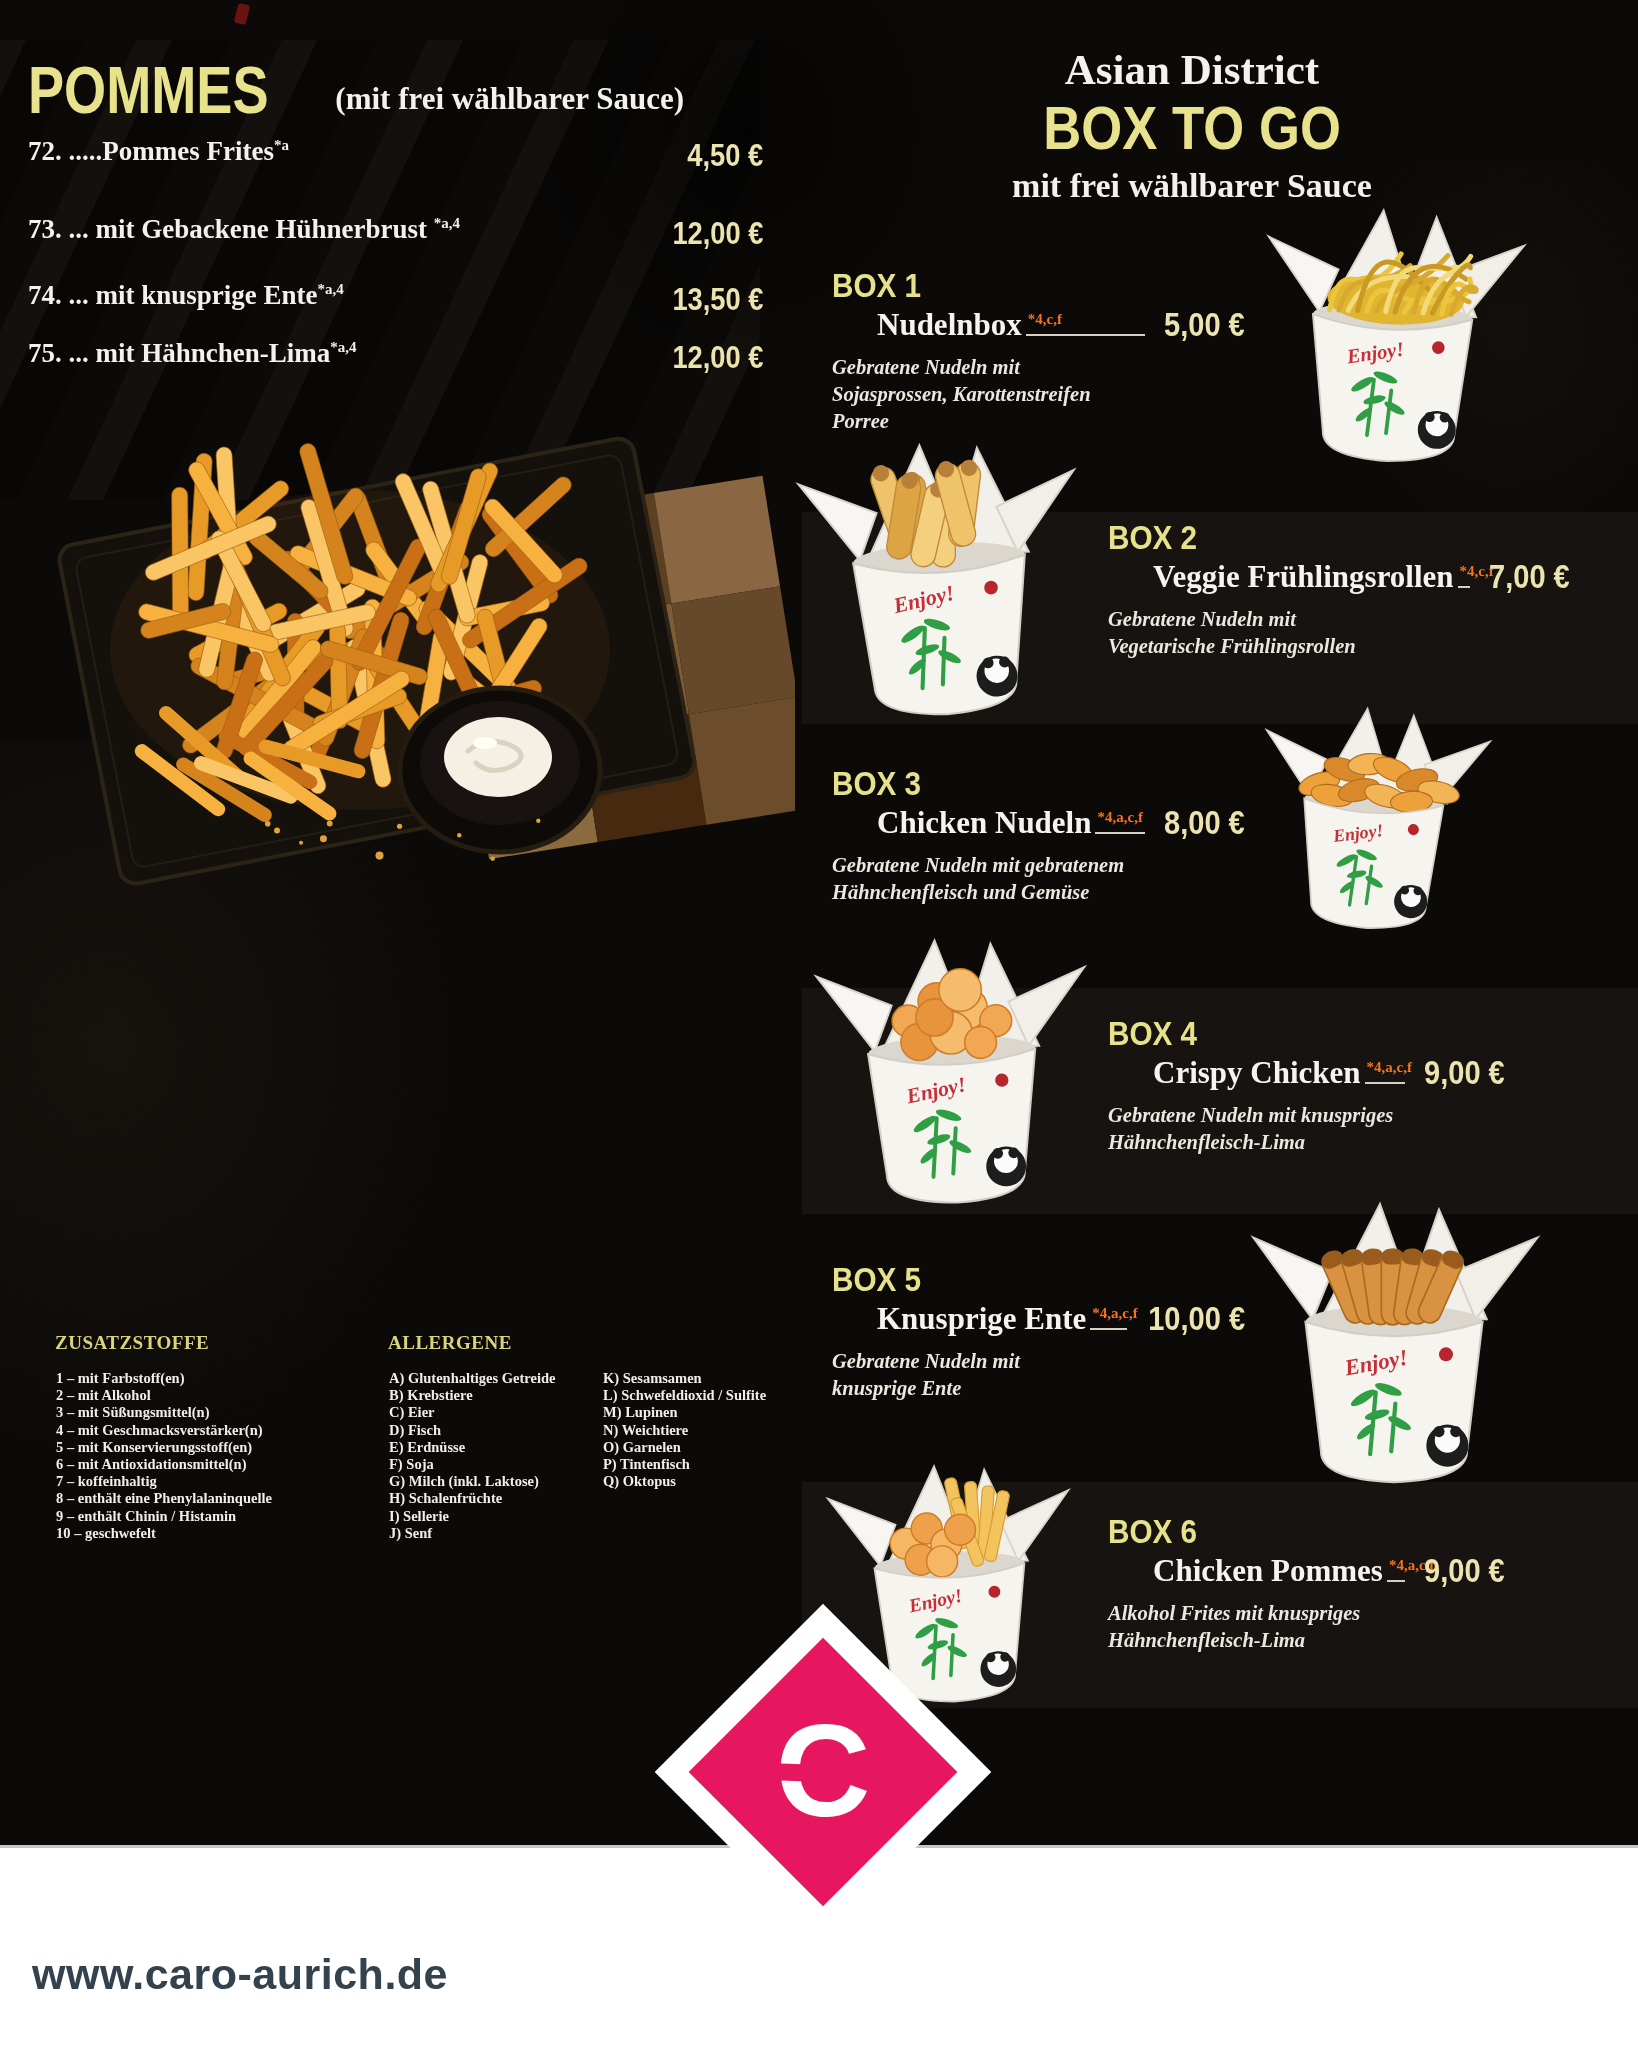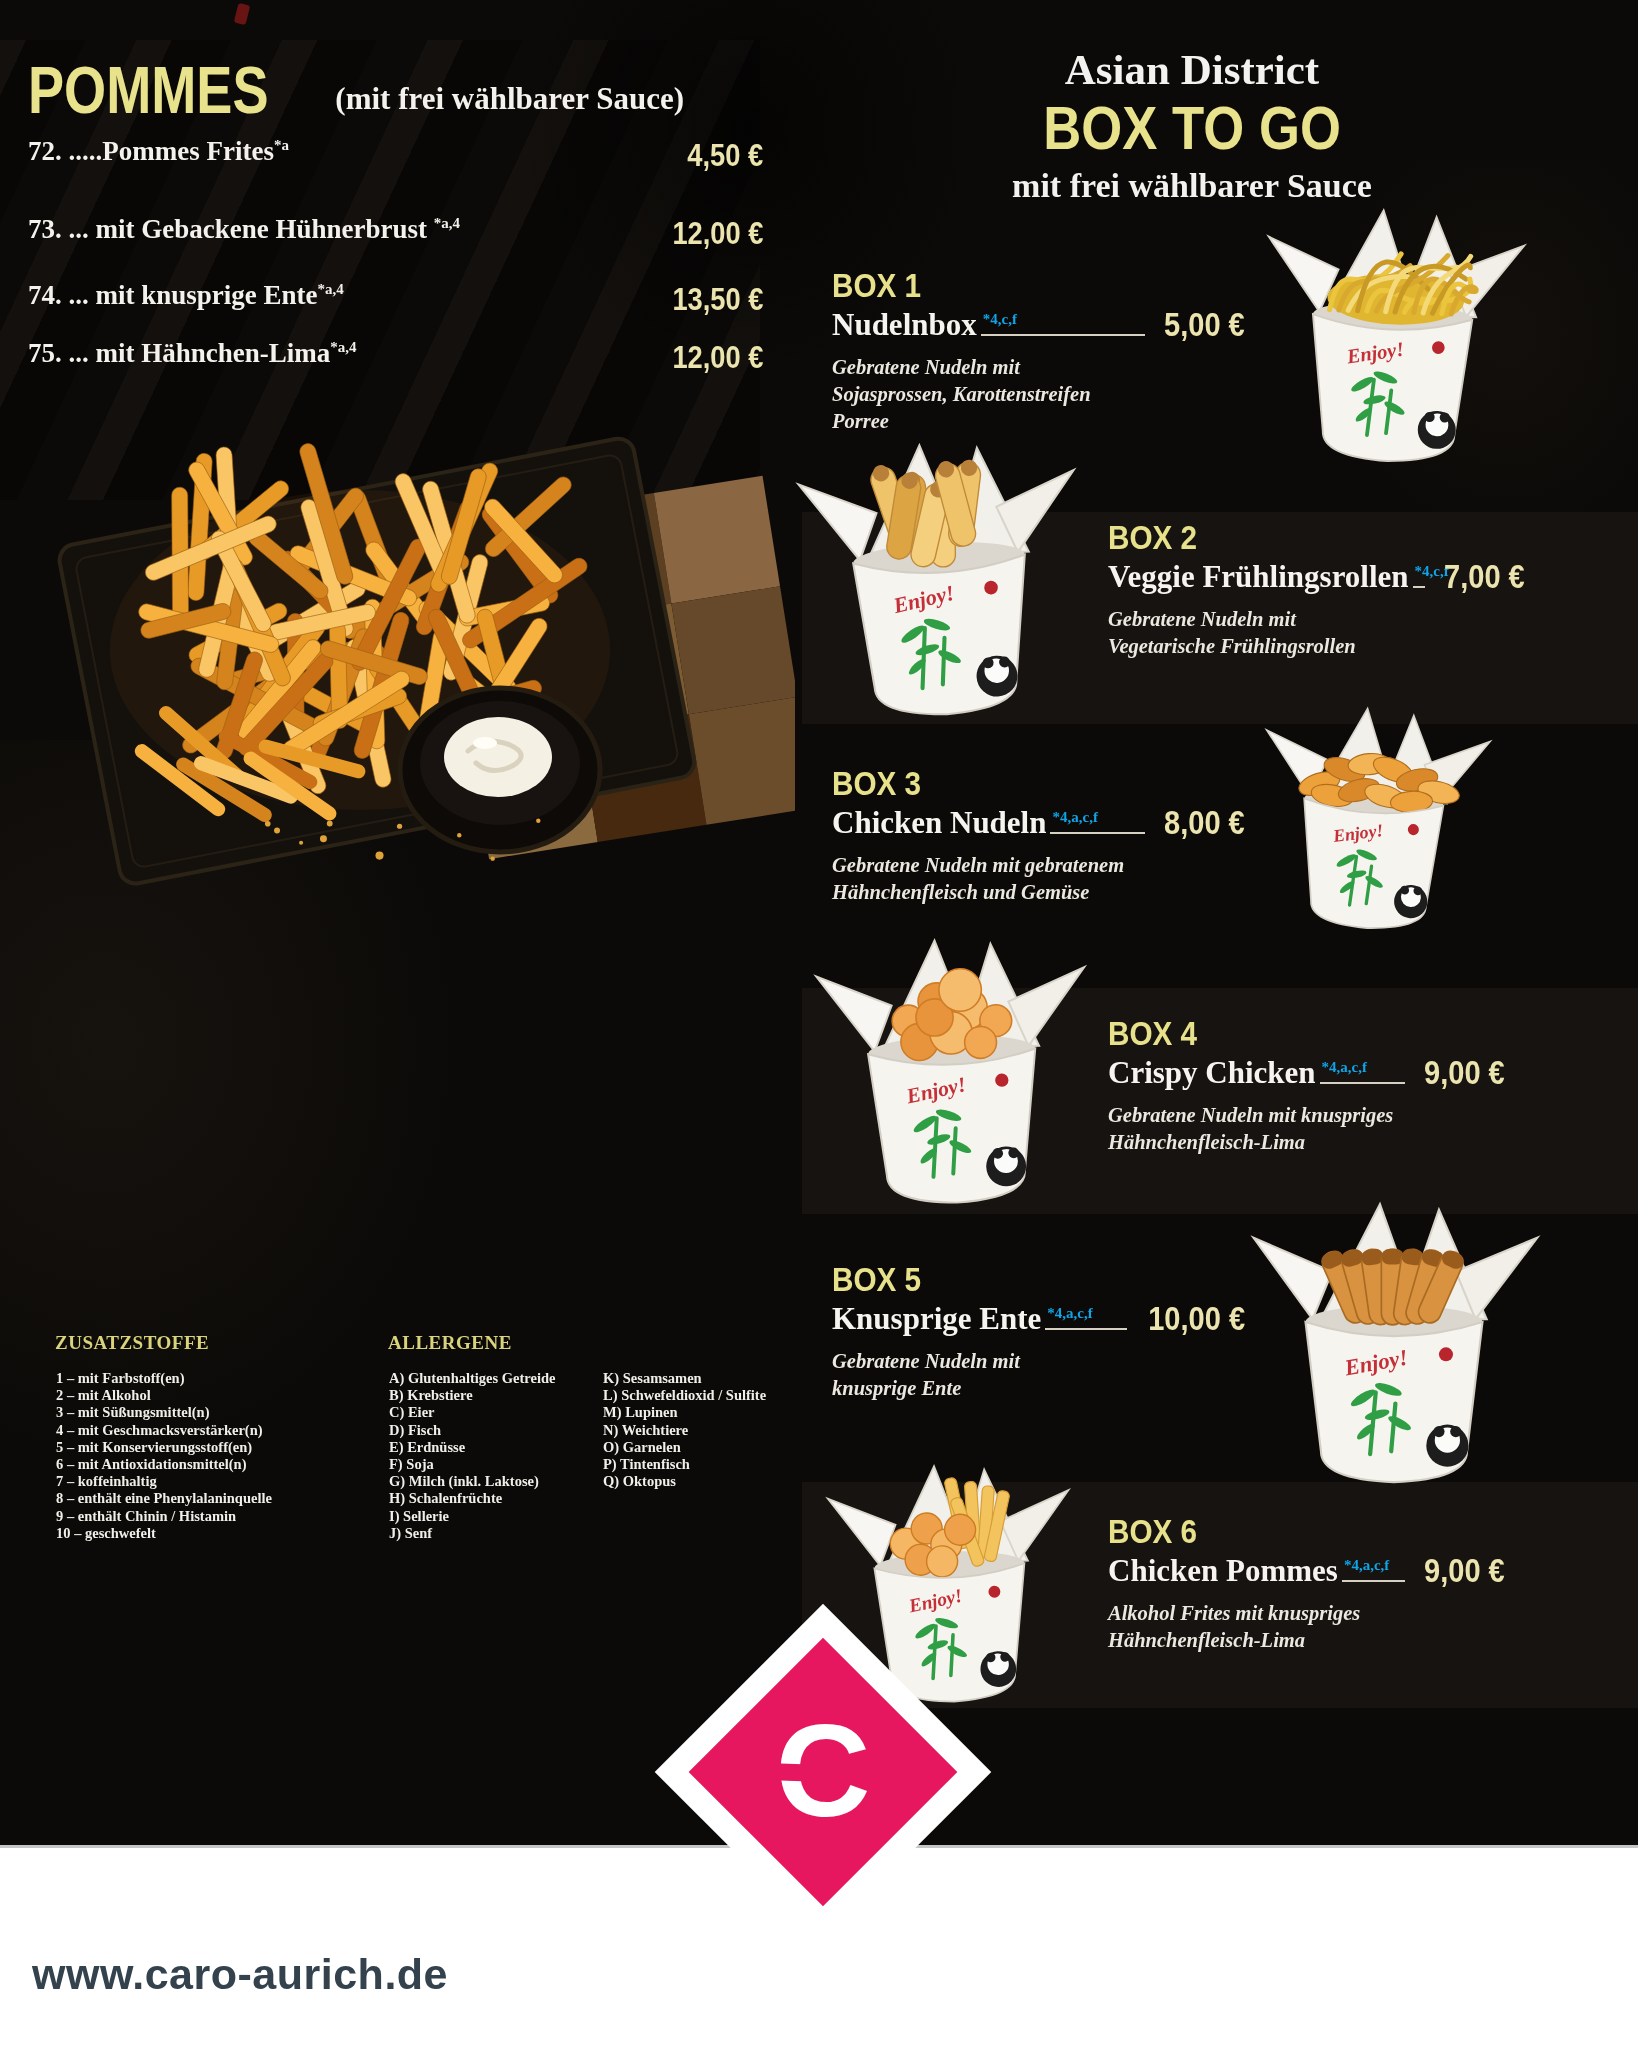--- a/index.html
+++ b/index.html
@@ -37,24 +37,24 @@
   .asian-header{left:760px;top:46px;width:864px;text-align:center;}
   .asian-title{font-weight:bold;font-size:43px;color:#f4f2ee;line-height:48px;}
   .asian-sub{font-size:62px;line-height:60px;color:#e8e28c;margin-top:4px;}
   .asian-tag{font-weight:bold;font-size:34px;line-height:36px;color:#f4f2ee;margin-top:10px;}
 
   .panel{position:absolute;left:802px;width:836px;background:#171310;}
 
   .boxblock{position:absolute;}
   .boxlabel{font-size:33px;line-height:36px;color:#e7e18b;}
   .boxlabel .sqz{transform:scaleX(.9);}
-  .namerow{display:flex;align-items:flex-end;margin-top:2px;}
+  .namerow{display:flex;align-items:flex-end;margin-top:2px;margin-left:45px;}
   .boxname{font-weight:bold;font-size:31px;line-height:38px;color:#f6f4ef;white-space:nowrap;}
   .leader{flex:1;position:relative;border-bottom:2px solid #d6d0c2;margin:0 8px 8px 4px;min-width:12px;}
-  .leader sup{position:absolute;left:2px;bottom:6px;font-size:15px;font-weight:bold;color:#0ea5e9;white-space:nowrap;}
+  .leader sup{position:absolute;left:2px;bottom:6px;font-size:15px;font-weight:bold;color:#f97316;white-space:nowrap;}
   .boxprice{font-size:33px;line-height:38px;color:#ece4ae;}
   .boxdesc{font-style:italic;font-weight:bold;font-size:20.5px;line-height:1.32;color:#ebe8e0;margin-top:10px;}
 
   .photo{position:absolute;}
   .photo svg{width:100%;height:100%;display:block;}
 
   
   .legend-title{position:absolute;font-weight:bold;font-size:19px;letter-spacing:.5px;color:#d9d37b;}
   .legend-list{position:absolute;font-weight:bold;font-size:14.5px;line-height:17.2px;color:#f1efe9;white-space:nowrap;}
 

